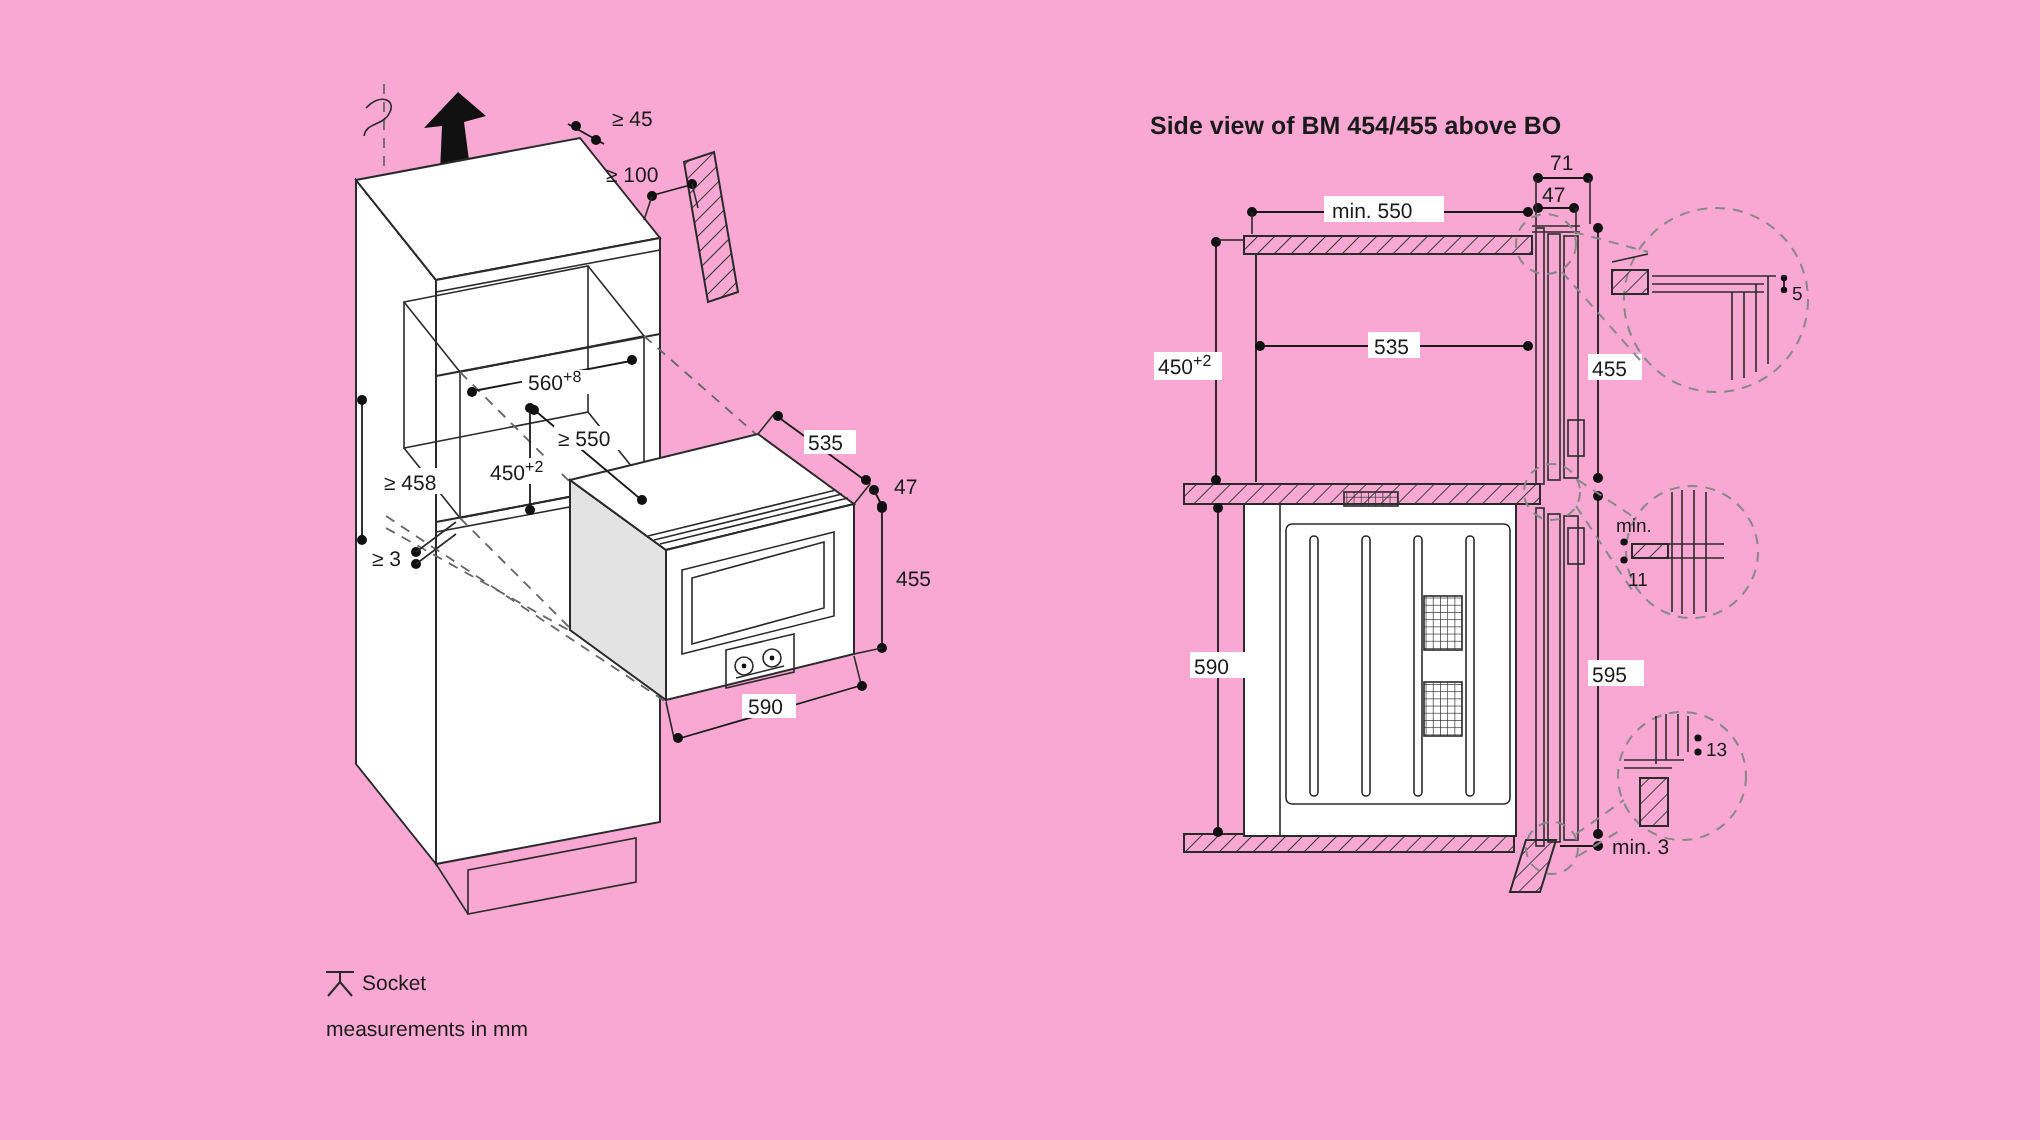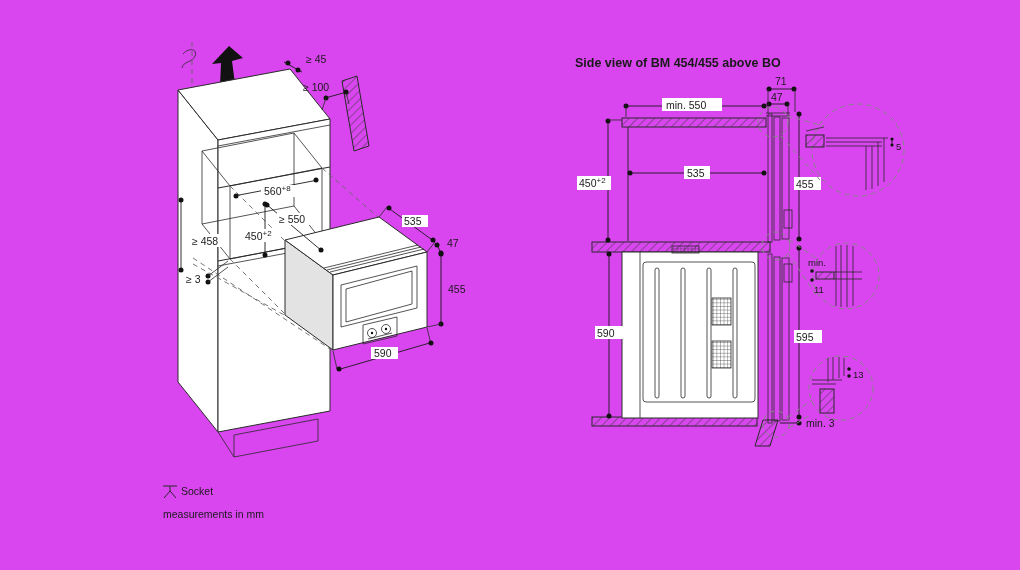--- a/index.html
+++ b/index.html
@@ -1,16 +1,16 @@
 <!DOCTYPE html>
 <html><head>
 <meta charset="utf-8">
 <style>
   html,body{margin:0;padding:0;background:#fff;}
-  .stage{position:relative;width:1020px;height:570px;background:#d946ef;overflow:hidden;
+  .stage{position:relative;width:1020px;height:570px;background:#f9a8d4;overflow:hidden;
          font-family:"Liberation Sans",sans-serif;}
   svg{display:block;}
   text{font-family:"Liberation Sans",sans-serif;fill:#1a1a1a;font-size:10.5px;}
   .title{font-size:12.5px;font-weight:bold;}
   .small{font-size:9.5px;}
   .ln{stroke:#2a2a2a;stroke-width:1;fill:none;}
   .thin{stroke:#2a2a2a;stroke-width:0.8;fill:none;}
   .dim{stroke:#1a1a1a;stroke-width:0.9;fill:none;}
   .dash{stroke:#666;stroke-width:0.9;fill:none;stroke-dasharray:5 4;}
   .dashc{stroke:#888;stroke-width:1;fill:none;stroke-dasharray:5 4;}

